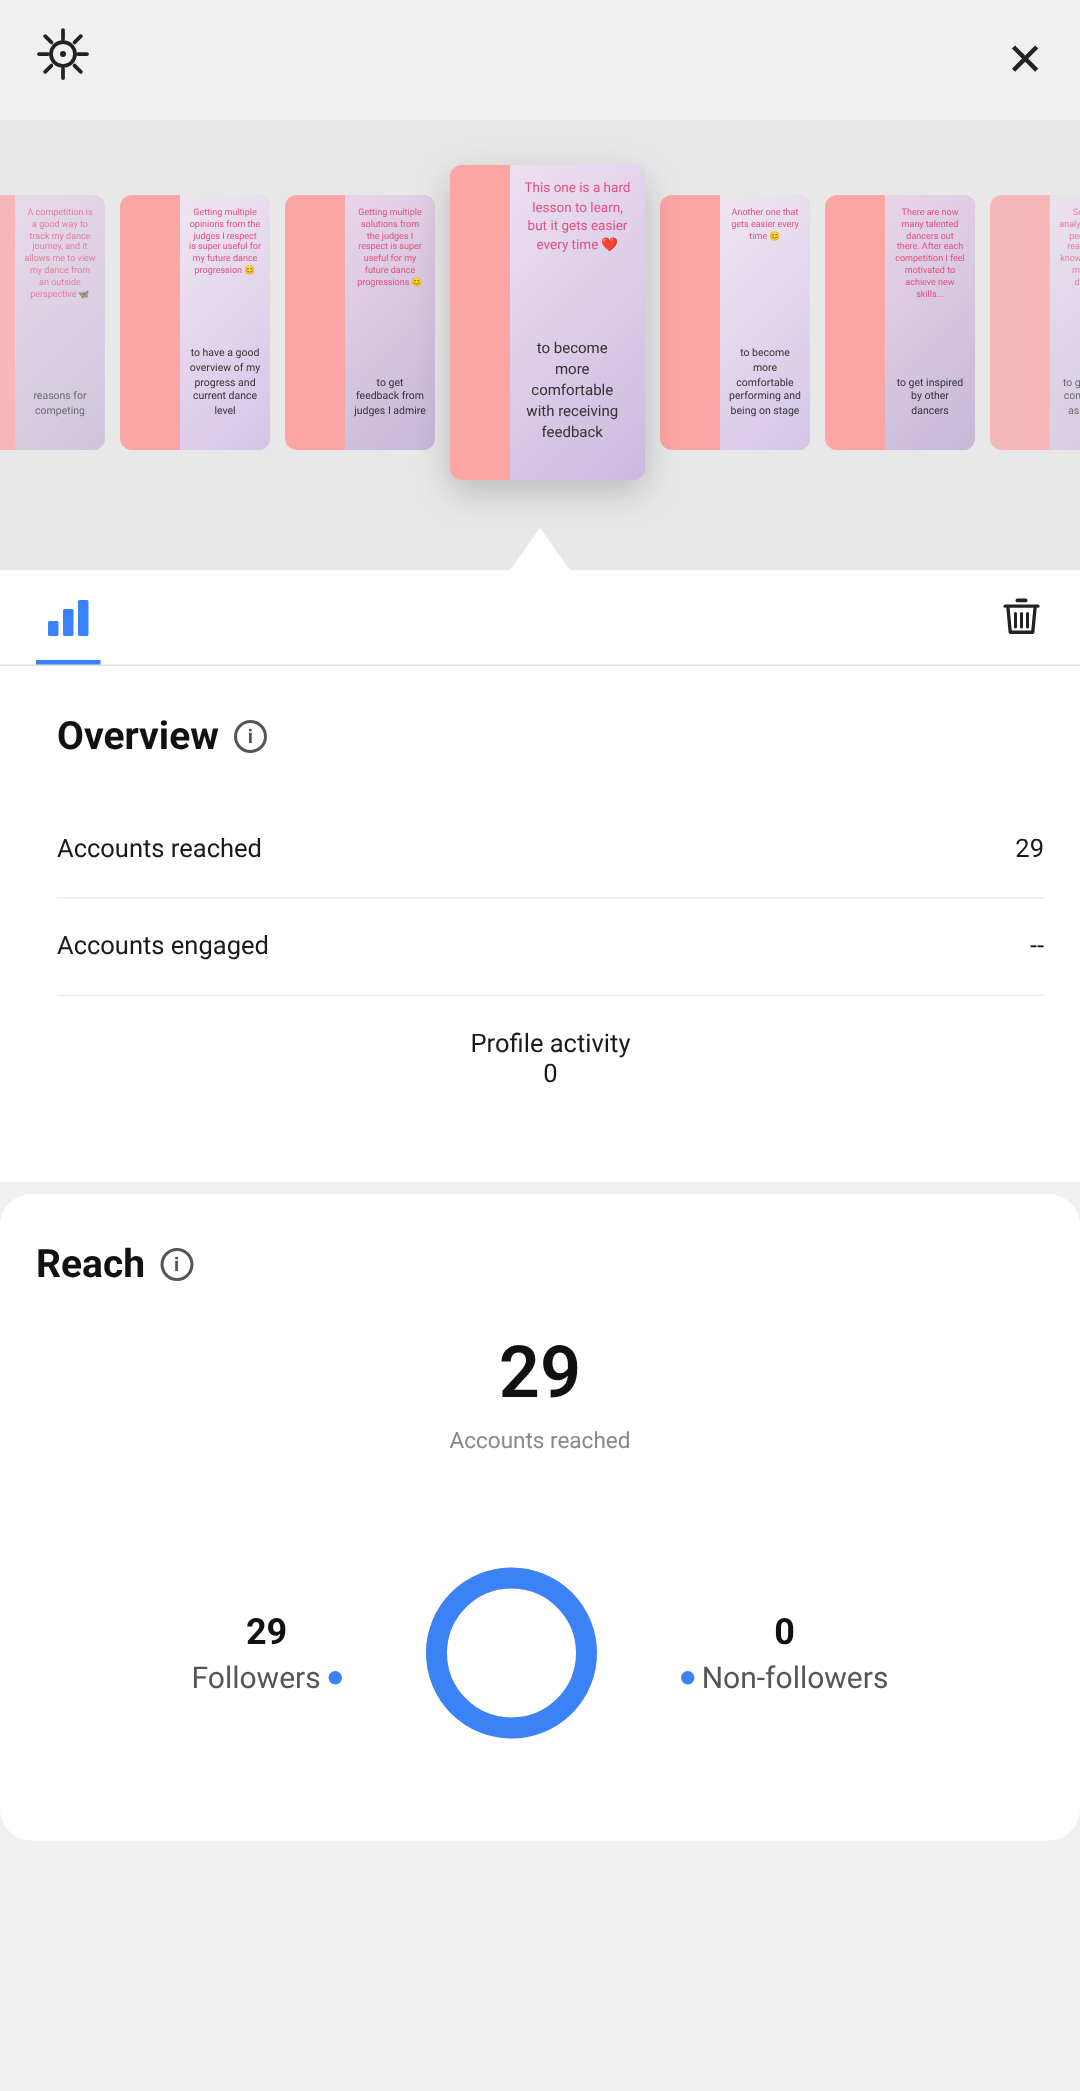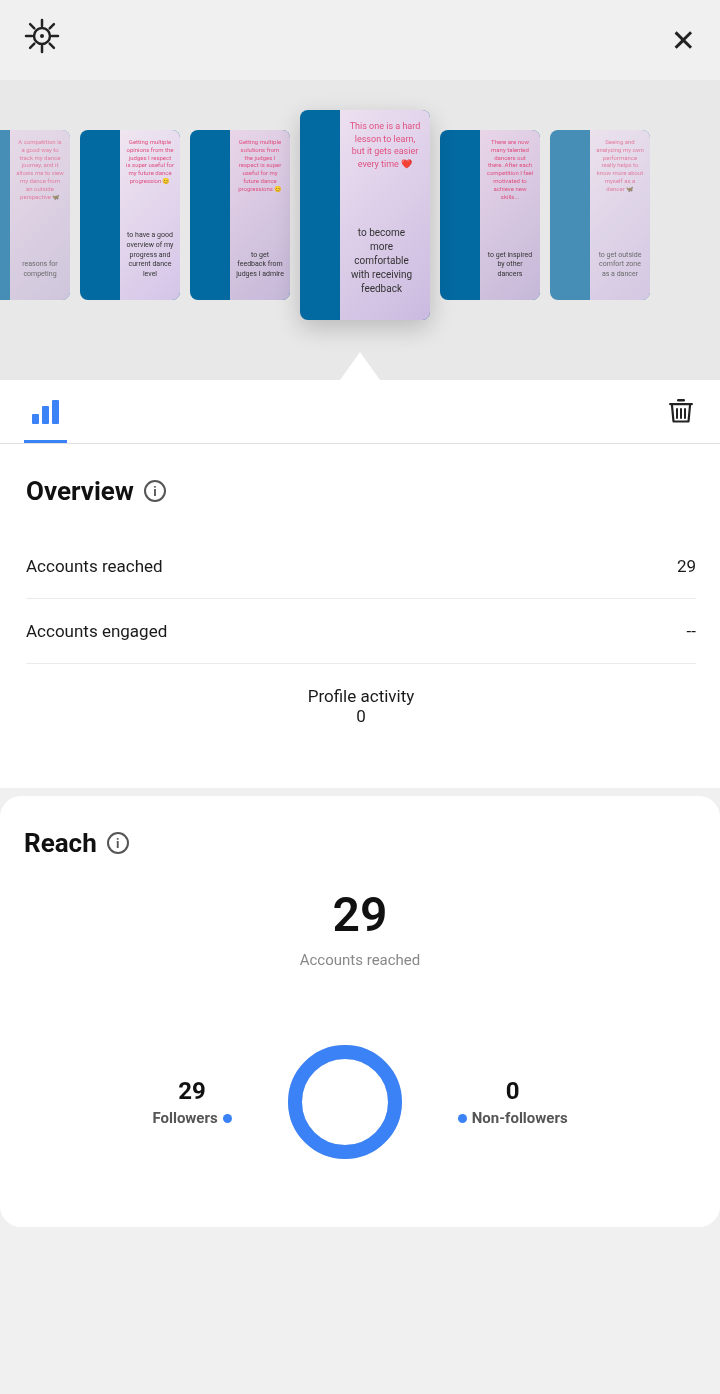--- a/index.html
+++ b/index.html
@@ -40,21 +40,21 @@
 
     .carousel-track {
       display: flex;
       align-items: center;
       gap: 10px;
       padding: 10px 20px;
       overflow-x: visible;
     }
 
     .card {
-      background: #0369a1;
+      background: #fca5a5;
       border-radius: 8px;
       flex-shrink: 0;
       overflow: hidden;
       position: relative;
       padding-left: 40px;
     }
 
     .card.small {
       width: 100px;
       height: 170px;
@@ -134,21 +134,21 @@
       position: relative;
     }
 
     .tab-item.active {
       border-bottom: 3px solid #3b82f6;
     }
 
     
     .overview-section {
       background: white;
-      padding: 32px 24px 40px 26px;
+      padding: 32px 24px 40px 38px;
     }
 
     .section-title {
       font-size: 26px;
       font-weight: 700;
       color: #111;
       display: flex;
       align-items: center;
       gap: 10px;
       margin-bottom: 28px;
@@ -261,27 +261,26 @@
       text-align: center;
     }
 
     .donut-count {
       font-size: 24px;
       font-weight: 700;
       color: #111;
     }
 
     .donut-desc {
-      font-size: 15px;
+      font-size: 20px;
       color: #555;
       display: flex;
       align-items: center;
       gap: 5px;
       margin-top: 4px;
-      font-weight: bold;
     }
 
     .dot-blue {
       width: 9px;
       height: 9px;
       border-radius: 50%;
       background: #3b82f6;
       flex-shrink: 0;
     }
 
@@ -344,20 +343,26 @@
       </div>
     </div>
 
     <div class="card large">
       <div class="card-inner card-bg-3">
         <div class="card-text-top" style="font-size:9px; top:10px; left:8px; right:8px; position:absolute; color:#e05080; text-align:center; line-height:1.4;">This one is a hard lesson to learn, but it gets easier every time ❤️</div>
         <div class="card-text-bottom" style="font-size:10px; bottom:24px; left:8px; right:15px; position:absolute; color:#333; text-align:center; line-height:1.4; font-weight:400;">to become more comfortable with receiving feedback</div>
       </div>
     </div>
 
+    <div class="card small">
+      <div class="card-inner card-bg-2">
+        <div class="card-text-top">Another one that gets easier every time 😊</div>
+        <div class="card-text-bottom">to become more comfortable performing and being on stage</div>
+      </div>
+    </div>
 
     <div class="card small">
       <div class="card-inner card-bg-1">
         <div class="card-text-top">There are now many talented dancers out there. After each competition I feel motivated to achieve new skills...</div>
         <div class="card-text-bottom">to get inspired by other dancers</div>
       </div>
     </div>
 
     <div class="card small" style="opacity:0.7;">
       <div class="card-inner card-bg-3">

